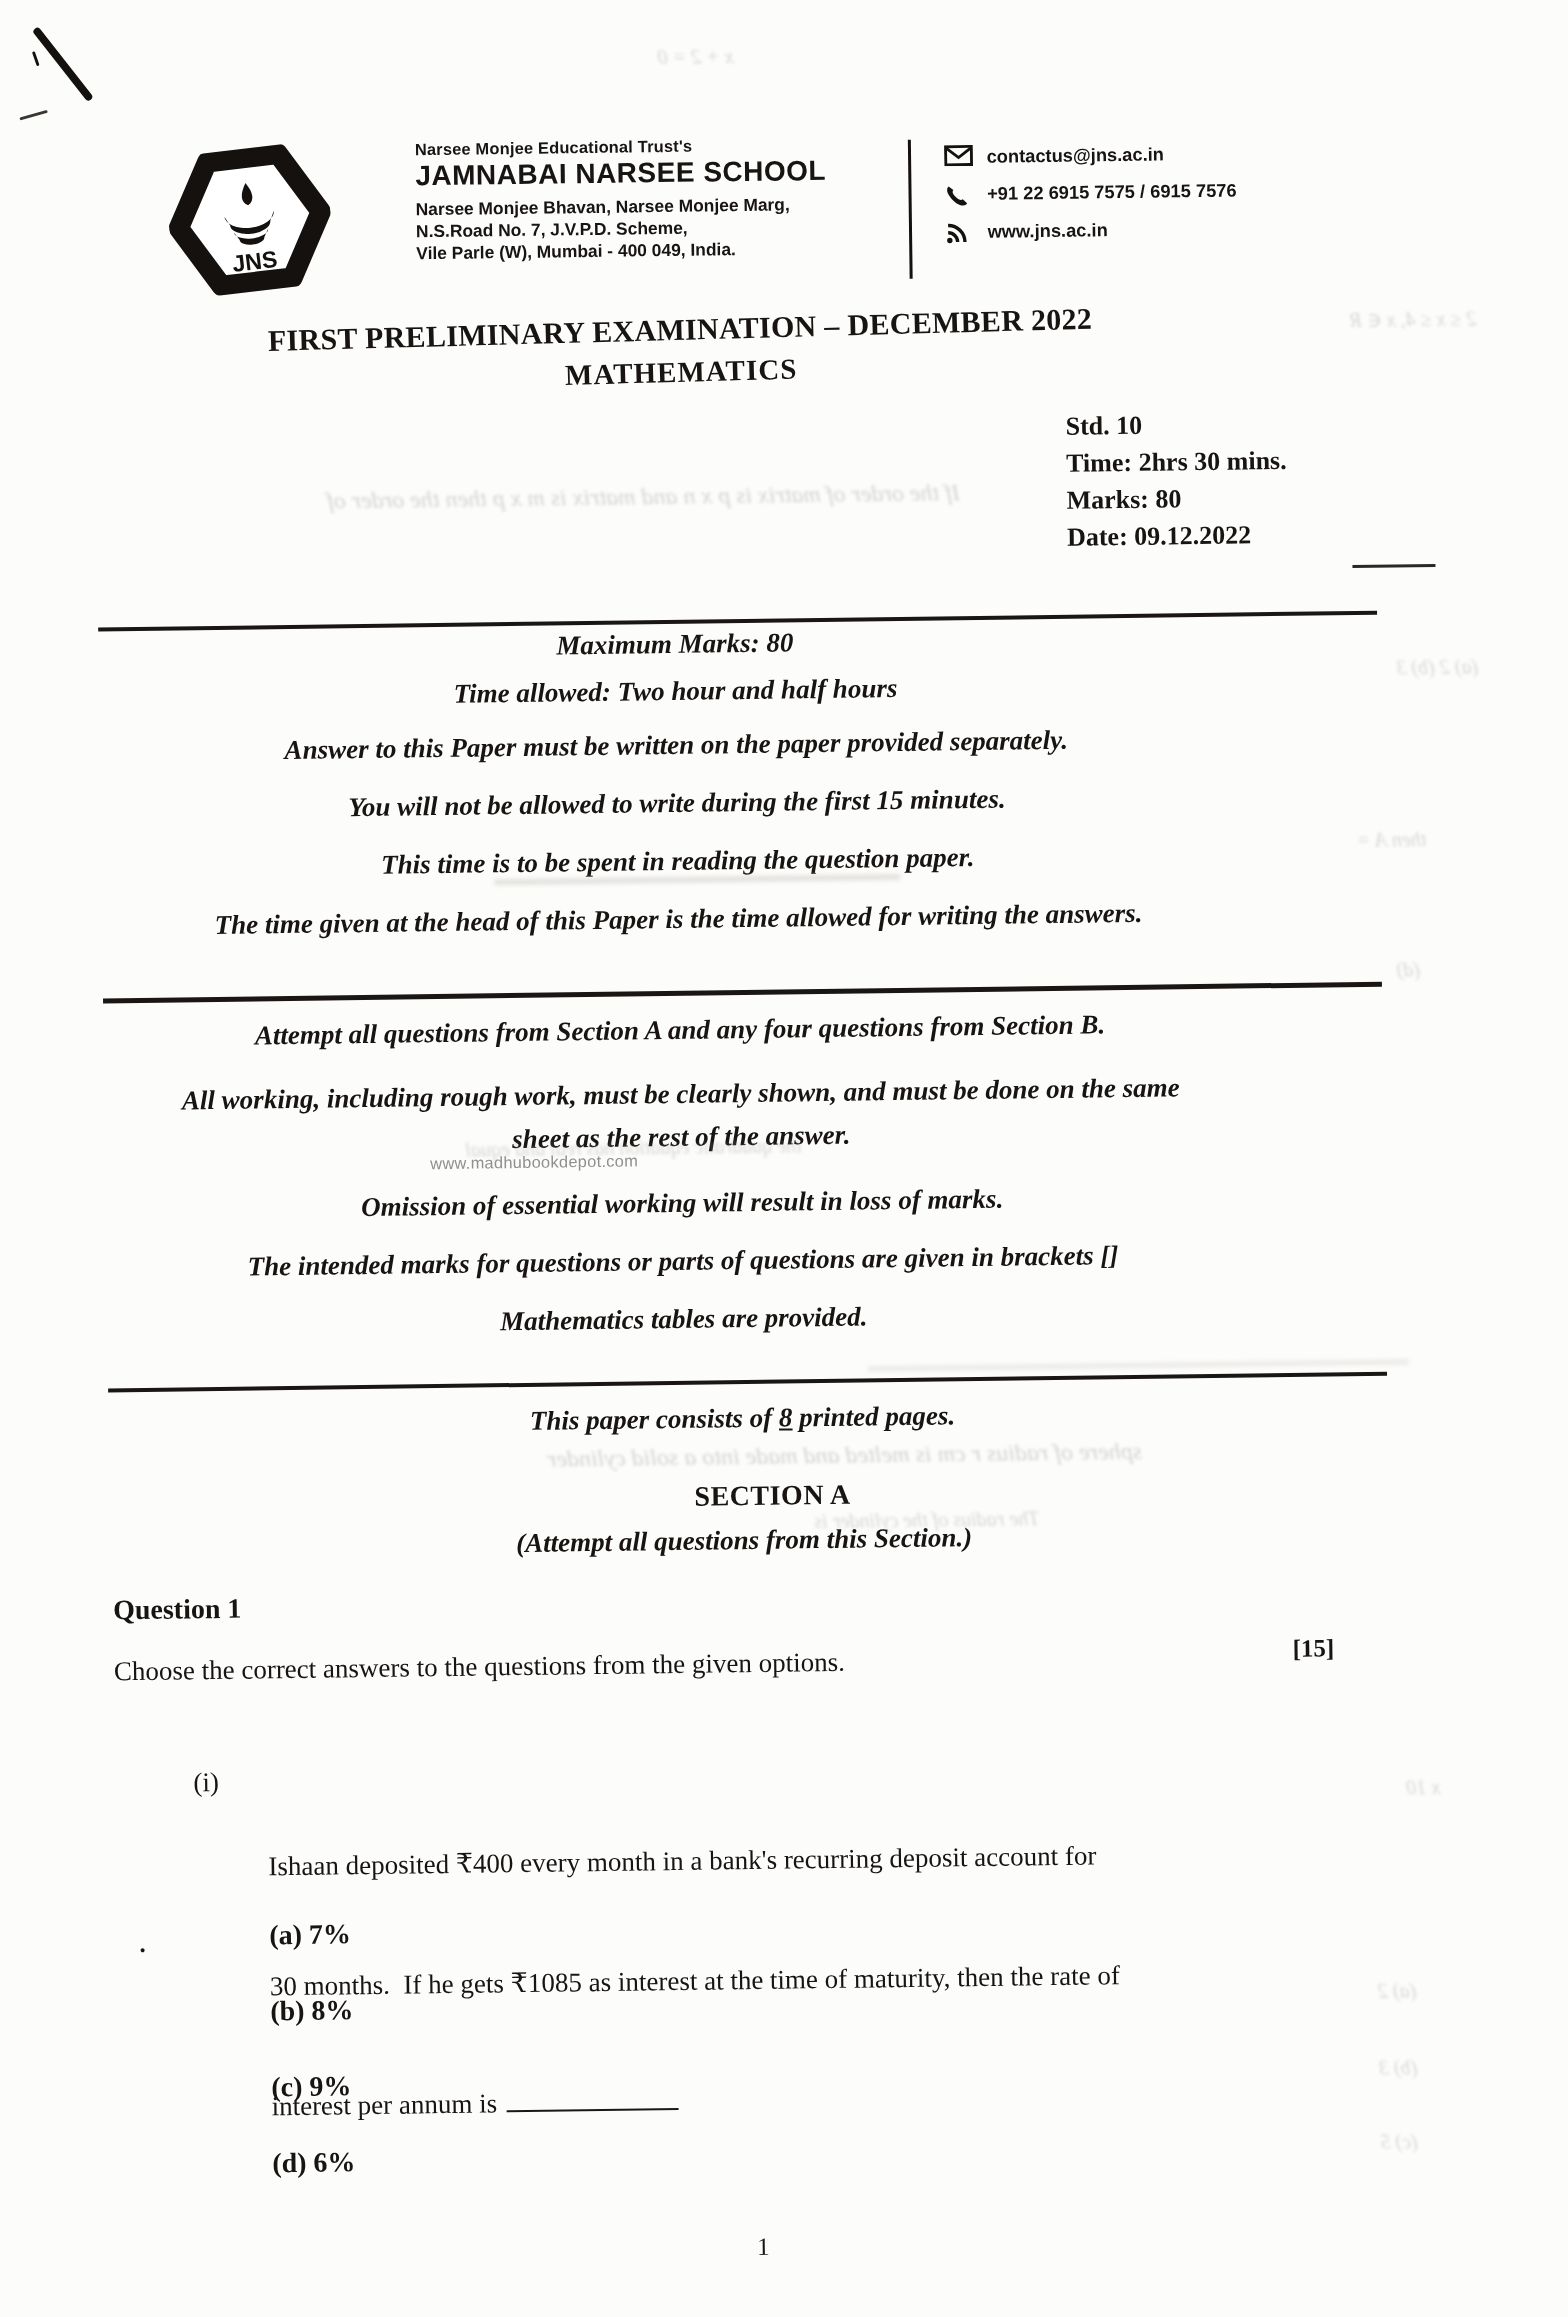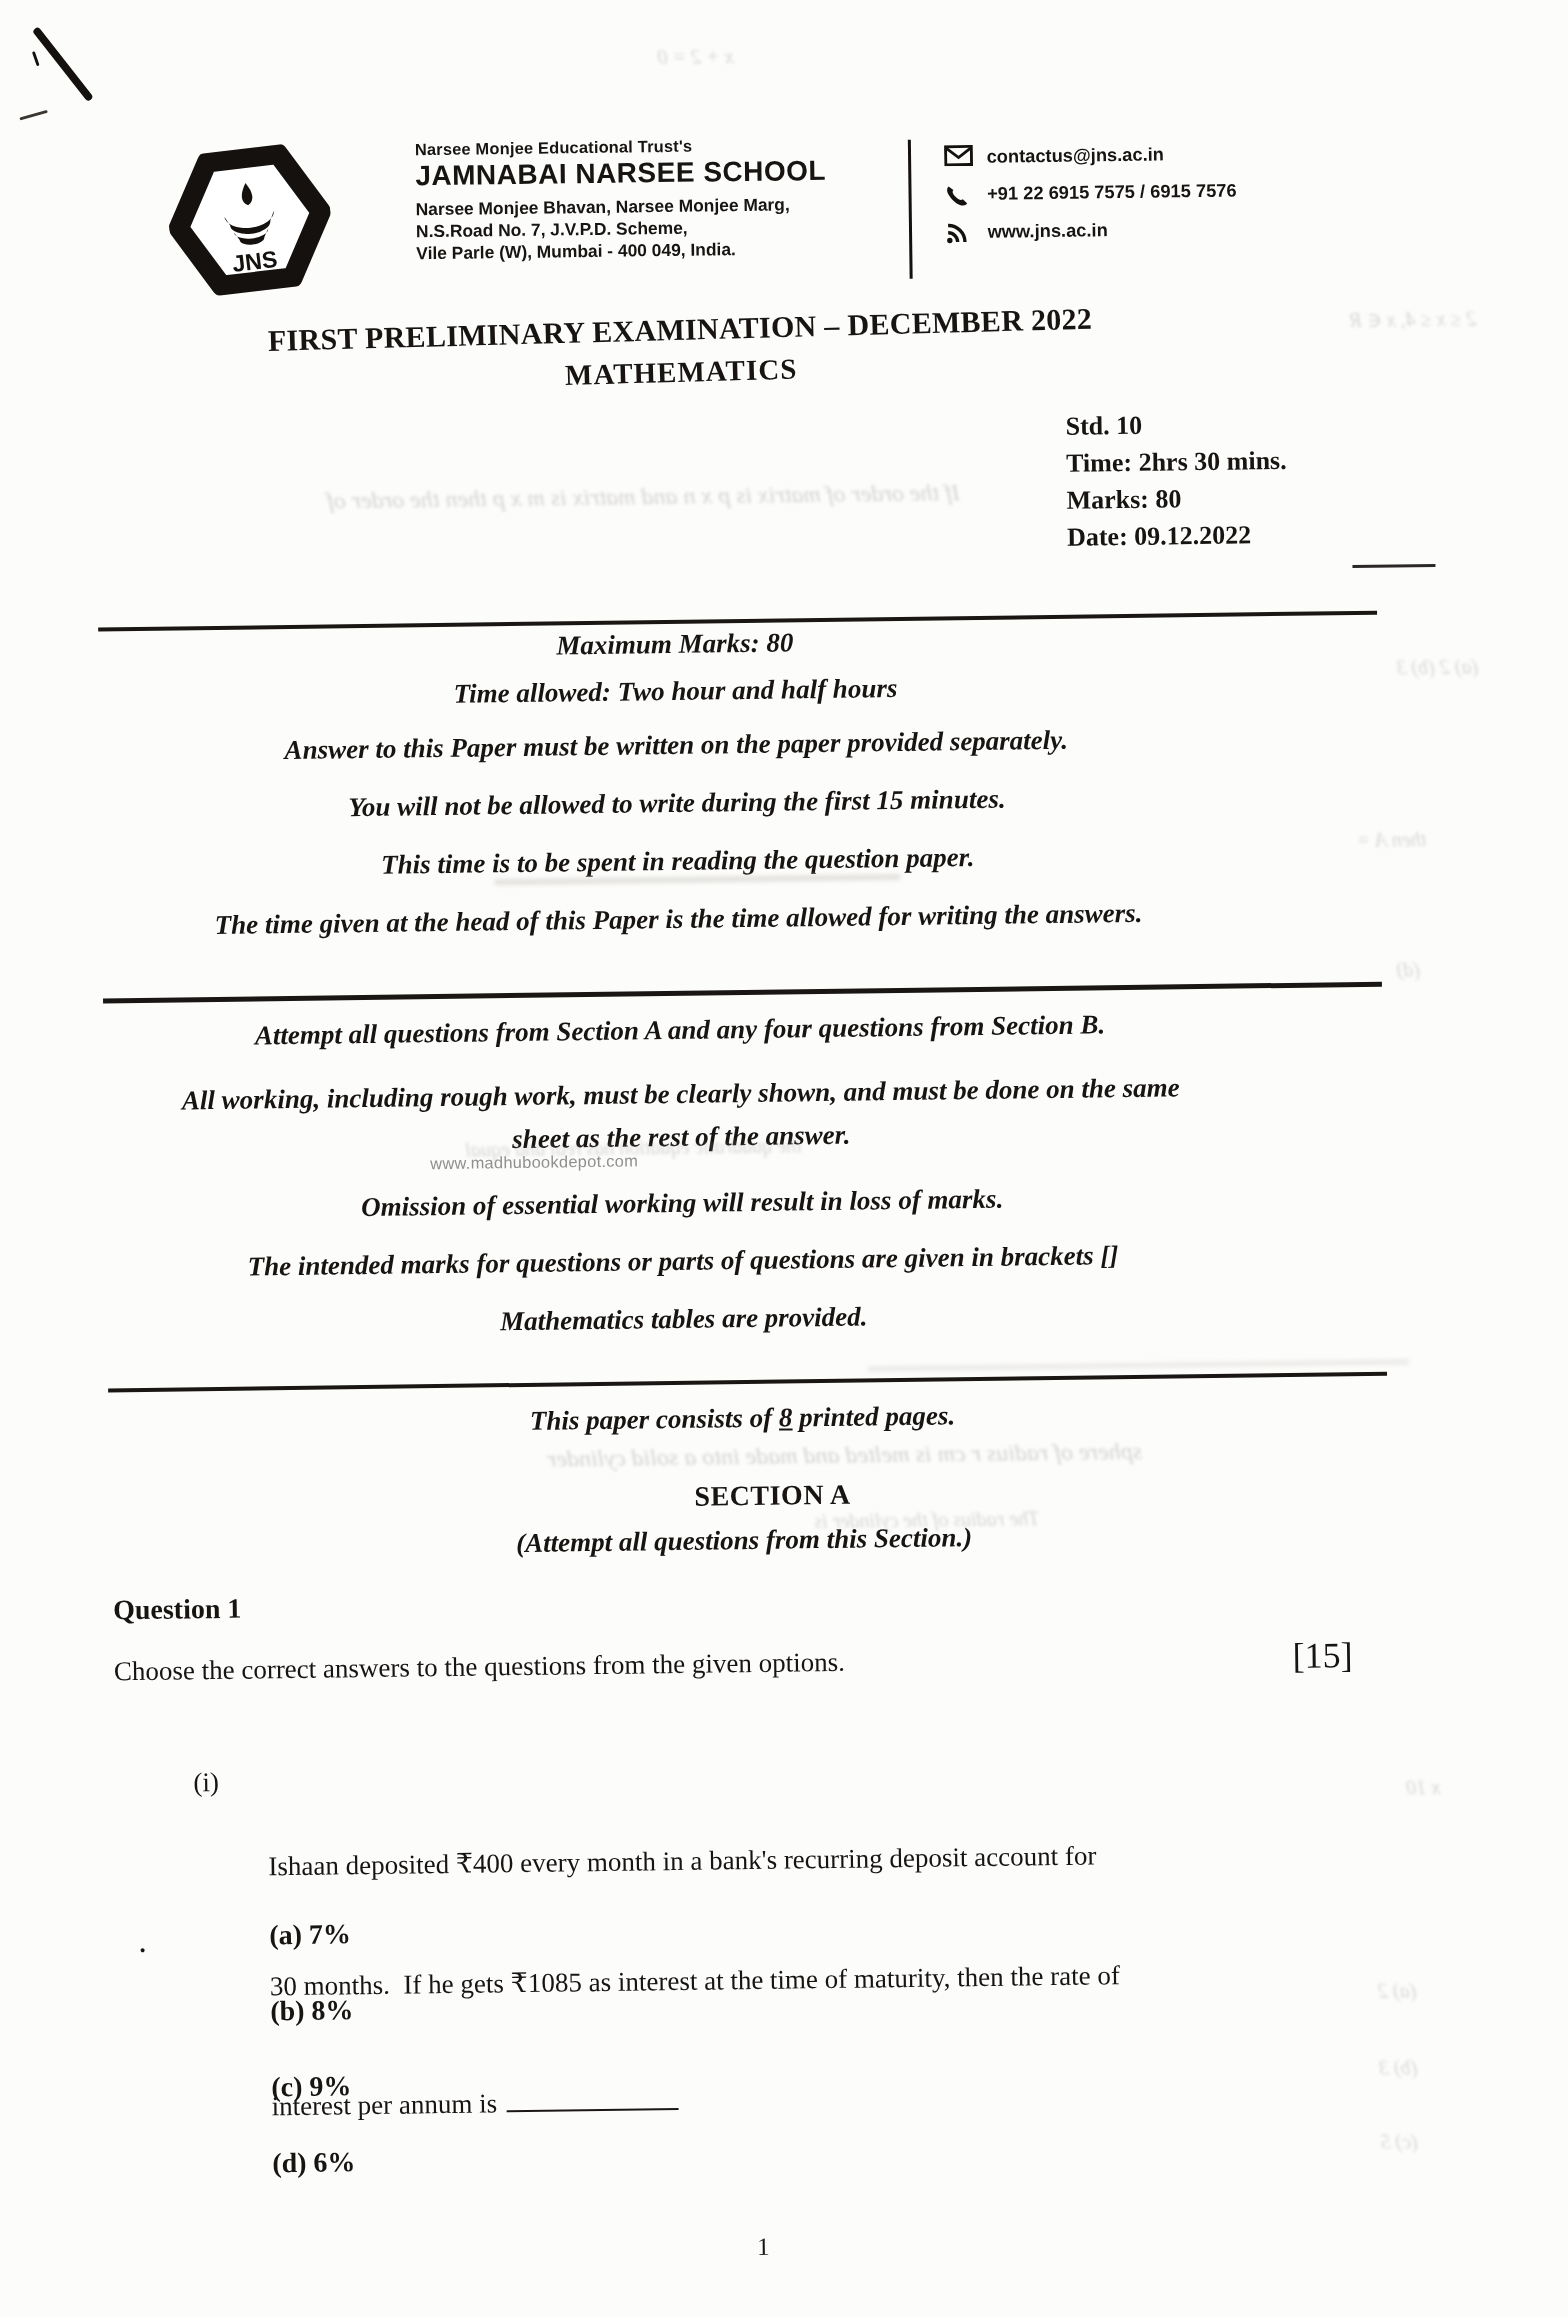--- a/index.html
+++ b/index.html
@@ -51,21 +51,21 @@
   
   .pages-line{position:absolute;left:29px;top:1402px;width:1390px;text-align:center;
               font-style:italic;font-weight:bold;font-size:27px;}
   .pages-num{text-decoration:underline;}
   .section-title{position:absolute;left:29px;top:1479px;width:1448px;text-align:center;
                  font-weight:bold;font-size:28px;letter-spacing:0.5px;}
   .section-note{position:absolute;left:29px;top:1524px;width:1390px;text-align:center;
                 font-style:italic;font-weight:bold;font-size:27px;}
   .q1-heading{position:absolute;left:92px;top:1585px;font-weight:bold;font-size:28px;}
   .q1-prompt{position:absolute;left:92px;top:1647px;font-size:27px;}
-  .q1-marks{position:absolute;left:1271px;top:1641px;font-weight:normal;font-size:36px;}
+  .q1-marks{position:absolute;left:1271px;top:1641px;font-weight:bold;font-size:25px;}
 
   
   .qi-label{position:absolute;left:170px;top:1759px;font-size:27px;}
   .qi-text{position:absolute;left:244px;top:1759px;width:1101px;font-size:27px;line-height:40px;white-space:pre-wrap;}
   .blank{display:inline-block;width:172px;border-bottom:2.9px solid #1a1714;height:23px;margin-left:9.7px;}
   .options{position:absolute;left:244px;top:1912px;font-size:28px;font-weight:bold;}
   .opt{margin-bottom:44px;}
   .stray-dot{position:absolute;left:114px;top:1921px;font-size:25px;font-weight:bold;}
 
   .page-num{position:absolute;left:0;top:2232px;width:1468px;text-align:center;font-size:25px;}

